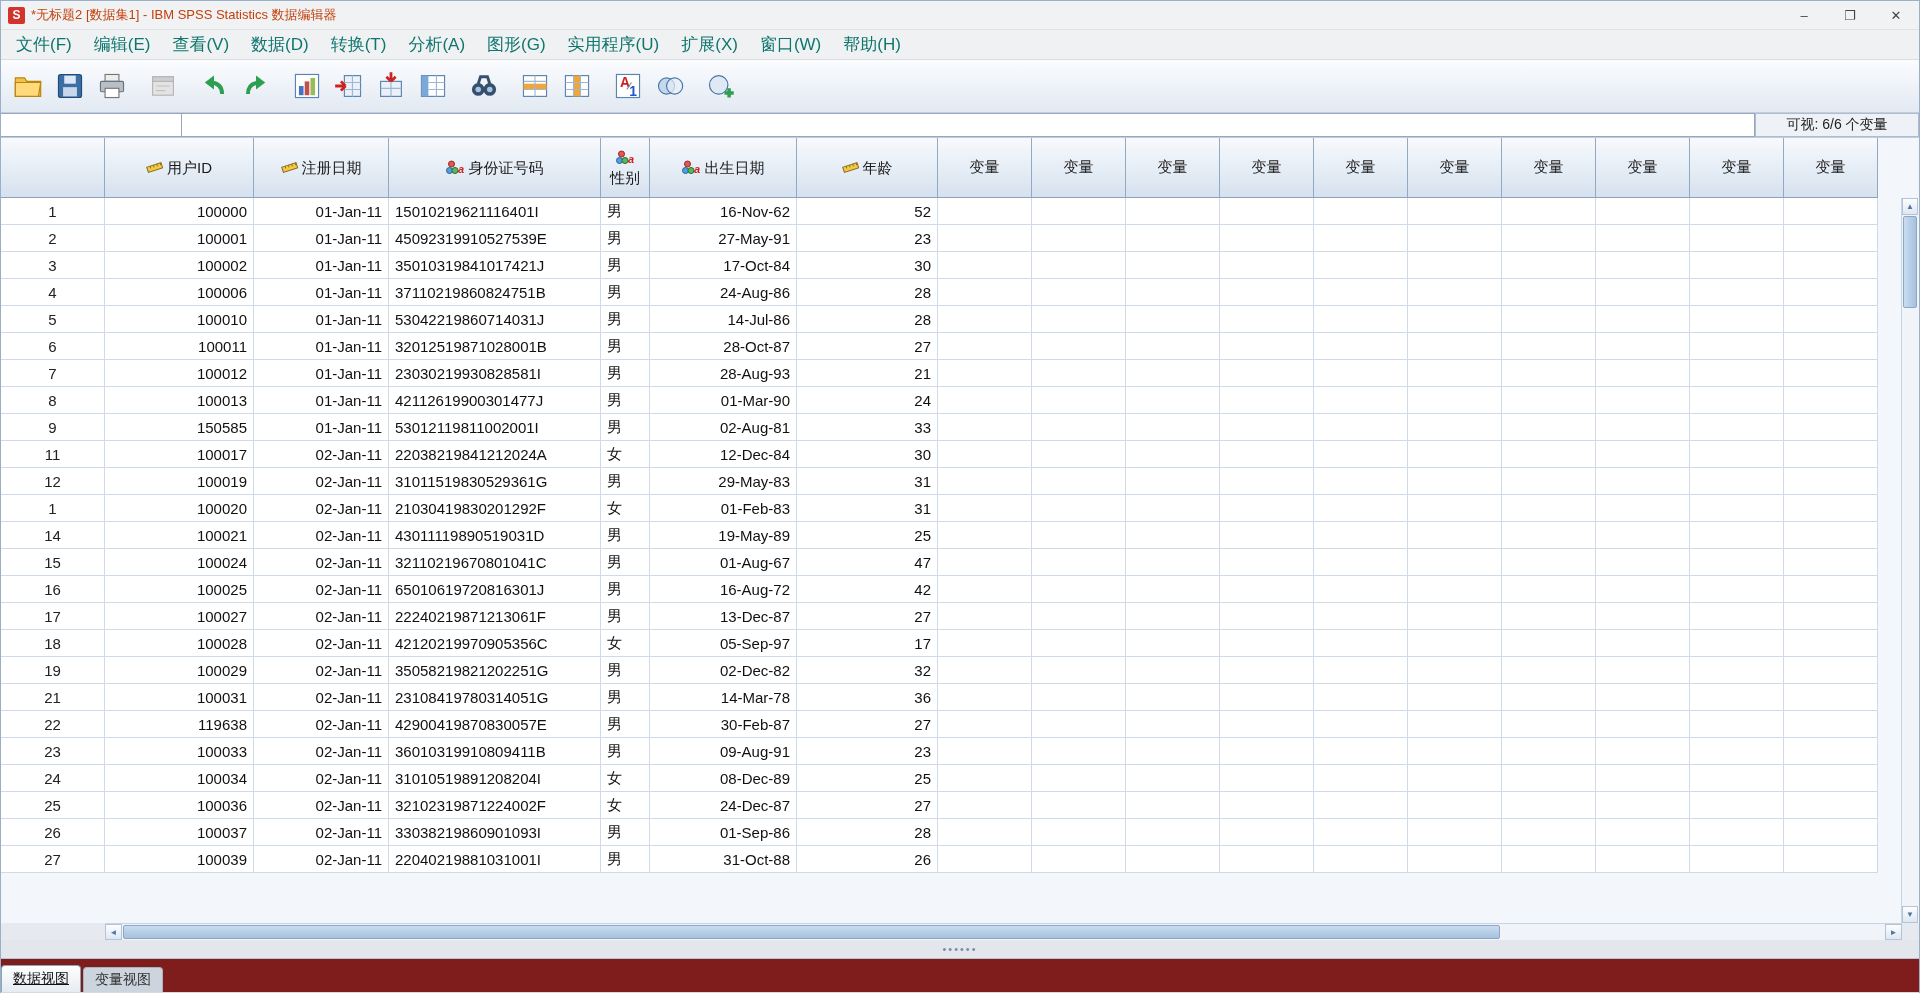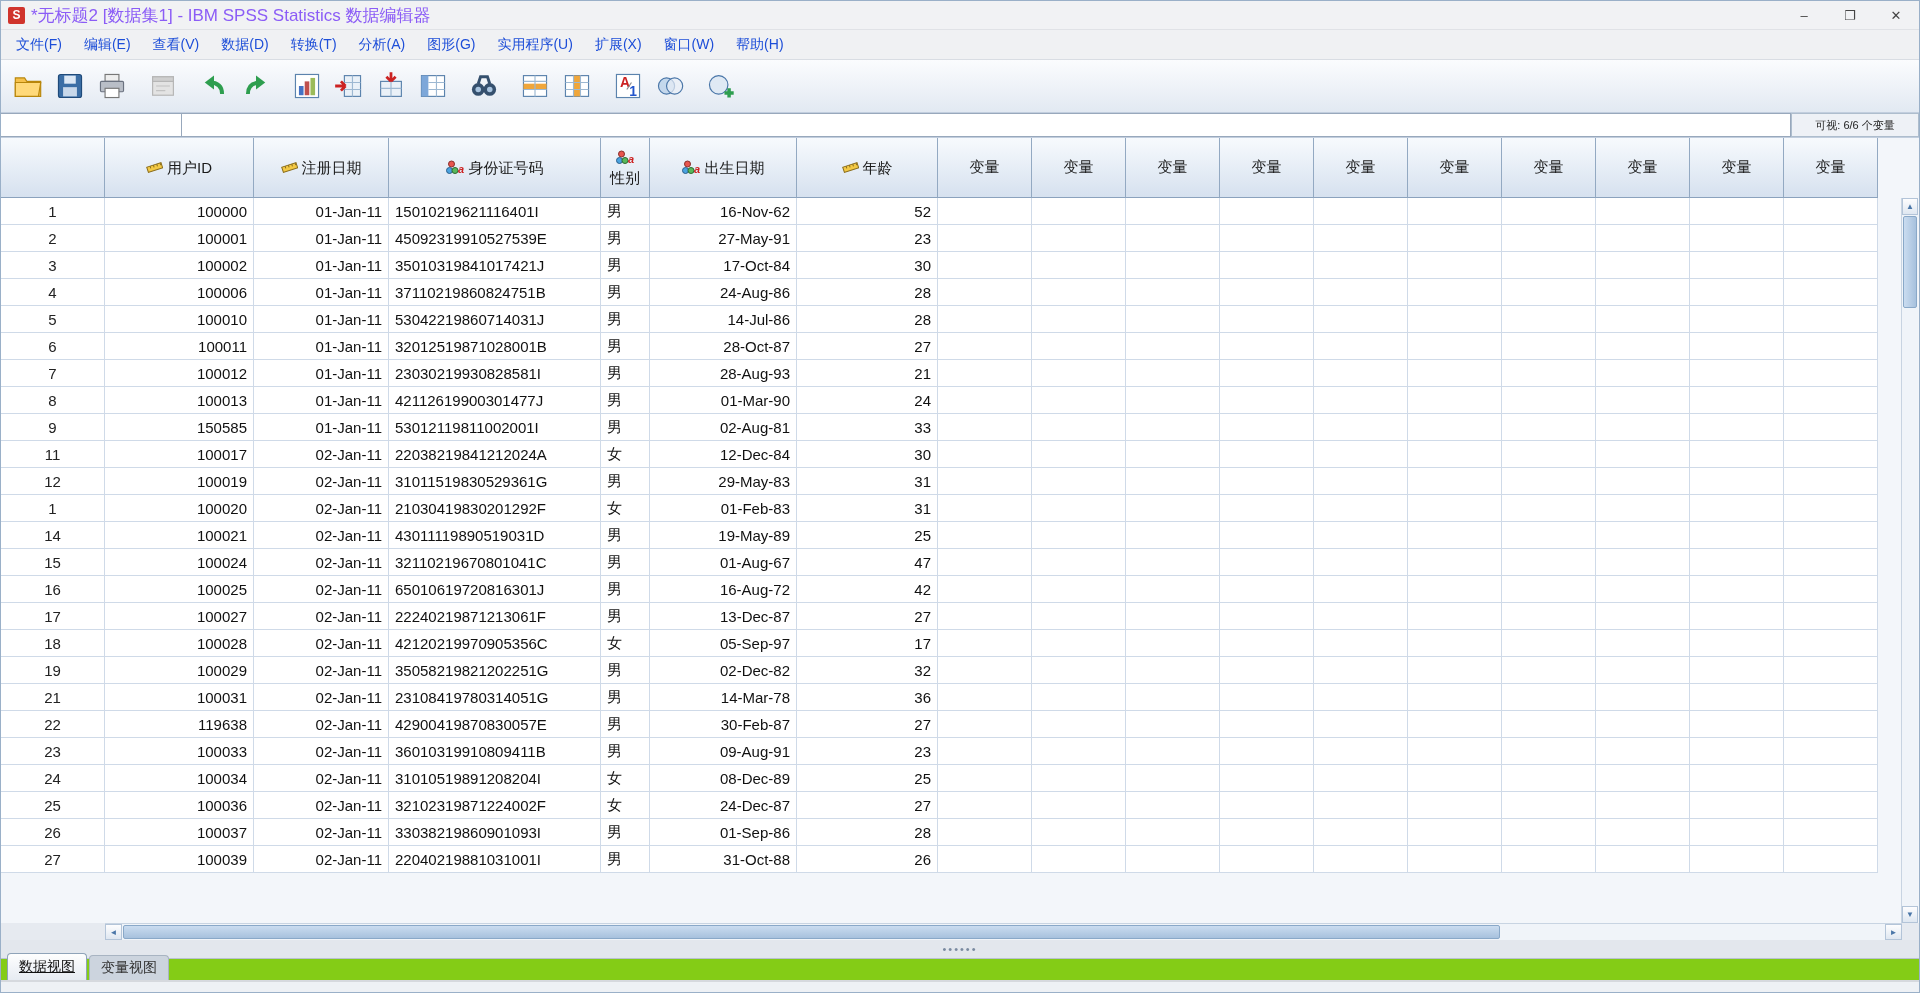--- a/index.html
+++ b/index.html
@@ -4,39 +4,39 @@
 <title>SPSS Data Editor</title>
 <style>
   *{box-sizing:border-box;margin:0;padding:0}
   html,body{width:1920px;height:993px;overflow:hidden}
   body{font-family:"Liberation Sans",sans-serif;background:#e8ebf0;font-size:15px;color:#111}
   .window{width:1920px;height:993px;display:flex;flex-direction:column;background:#eef1f5;border:1px solid #9ab0c8}
 
   
   .titlebar{height:29px;flex:0 0 auto;background:#f1f2f4;display:flex;align-items:center;padding-left:7px;border-bottom:1px solid #e0e2e6}
   .app-icon{width:17px;height:17px;background:#d0342c;border-radius:2px;color:#fff;font-weight:bold;font-size:12px;display:flex;align-items:center;justify-content:center;margin-right:6px}
-  .title-text{font-size:17px;color:#8b5cf6;flex:1 1 auto;white-space:nowrap;overflow:hidden}
+  .title-text{font-size:13px;color:#c2410c;flex:1 1 auto;white-space:nowrap;overflow:hidden}
   .win-controls{display:flex;height:100%}
   .win-btn{width:46px;height:100%;display:flex;align-items:center;justify-content:center;font-size:13px;color:#444}
 
   
   .menubar{height:30px;flex:0 0 auto;background:#f0f1f3;display:flex;align-items:center;padding-left:4px;border-bottom:1px solid #d9dde3}
-  .menu-item{padding:5px 11px;font-size:14px;color:#1d4ed8;cursor:default;white-space:nowrap}
+  .menu-item{padding:5px 11px;font-size:17px;color:#0f766e;cursor:default;white-space:nowrap}
 
   
   .toolbar{height:53px;flex:0 0 auto;background:linear-gradient(#fbfcfe,#e2e9f2);border-bottom:1px solid #c2cede;display:flex;align-items:center;padding-left:6px}
   .tb-btn{width:42px;height:42px;display:flex;align-items:center;justify-content:center;border:1px solid transparent;border-radius:3px}
   .tb-btn svg{width:30px;height:30px}
   .tb-sep{width:9px;height:42px}
 
   
   .editbar{height:25px;flex:0 0 auto;background:#eef1f6;display:flex;align-items:stretch;border-bottom:1px solid #c2cede}
   .name-box{width:181px;background:#fff;border:1px solid #98a8bc;border-left:none}
   .cell-editor{flex:1 1 auto;background:#fff;border:1px solid #98a8bc;border-left:none}
-  .visible-vars{width:128px;background:#eef1f6;border:1px solid #aebdcd;display:flex;align-items:center;justify-content:center;font-size:11px;color:#222;white-space:nowrap}
+  .visible-vars{width:164px;background:#eef1f6;border:1px solid #aebdcd;display:flex;align-items:center;justify-content:center;font-size:14px;color:#222;white-space:nowrap}
 
   
   .grid-area{position:relative;height:785px;flex:0 0 auto;background:#f3f6fa;overflow:hidden}
   table.grid{border-collapse:separate;border-spacing:0;table-layout:fixed;width:1877px;background:#fff}
   .grid th,.grid td{overflow:hidden;white-space:nowrap;font-weight:normal}
   .grid thead th{height:60px;background:linear-gradient(#f7fafd,#d6e1ef);border-right:1px solid #93a9c2;border-bottom:1px solid #8ba2bd;font-size:15px;color:#1a1a1a;vertical-align:middle}
   th.corner{border-left:none}
   .vh-inner{display:flex;align-items:center;justify-content:center;gap:4px;padding:0 3px;flex-wrap:wrap;line-height:17px}
   .vh-inner svg{flex:0 0 auto}
   th.dimhead{color:#98a2ad}
@@ -50,21 +50,21 @@
   .vs-btn,.hs-btn{flex:0 0 17px;background:linear-gradient(#fdfdfe,#dfe7f1);border:1px solid #b3c4d8;display:flex;align-items:center;justify-content:center;font-size:8px;color:#4a76a8}
   .vs-thumb{height:92px;margin:1px;background:linear-gradient(90deg,#cadcf0,#a7c1dd);border:1px solid #89a8c8;border-radius:2px}
   .hscroll-row{height:17px;flex:0 0 auto;display:flex;background:#e6eaf0}
   .hscroll{margin-left:104px;width:1799px;background:#f0f4f9;border-top:1px solid #c8d4e2;display:flex}
   .hs-track{flex:1 1 auto;display:flex}
   .hs-thumb{width:1377px;margin:1px;background:linear-gradient(#cadcf0,#a7c1dd);border:1px solid #89a8c8;border-radius:2px}
   .hscroll-corner{width:17px;background:#e6eaf0}
 
   
   .splitband{height:18px;flex:0 0 auto;background:#e3e7ed;display:flex;align-items:center;justify-content:center;color:#7a8aa0;font-size:11px;letter-spacing:2px}
-  .tabbar{height:22px;flex:0 0 auto;background:#84cc16;border-top:1px solid #b9c2cf;display:flex;align-items:flex-end;padding-left:6px}
+  .tabbar{height:34px;flex:0 0 auto;background:#7f1d1d;border-top:1px solid #b9c2cf;display:flex;align-items:flex-end;padding-left:0}
   .tab{padding:4px 11px;font-size:14px;border:1px solid #8fa3b8;border-bottom:none;border-radius:4px 4px 0 0;margin-right:2px;cursor:default;white-space:nowrap}
   .tab.active{background:linear-gradient(#fefefe,#e6ebf2);text-decoration:underline;color:#111}
   .tab.inactive{background:#ccd4de;border-color:#a8b4c2;color:#333;padding:3px 11px}
   .bottomstrip{height:2px;flex:0 0 auto;background:#d6d9de}
 </style>
 </head>
 <body>
 
 <div class="window">
 

